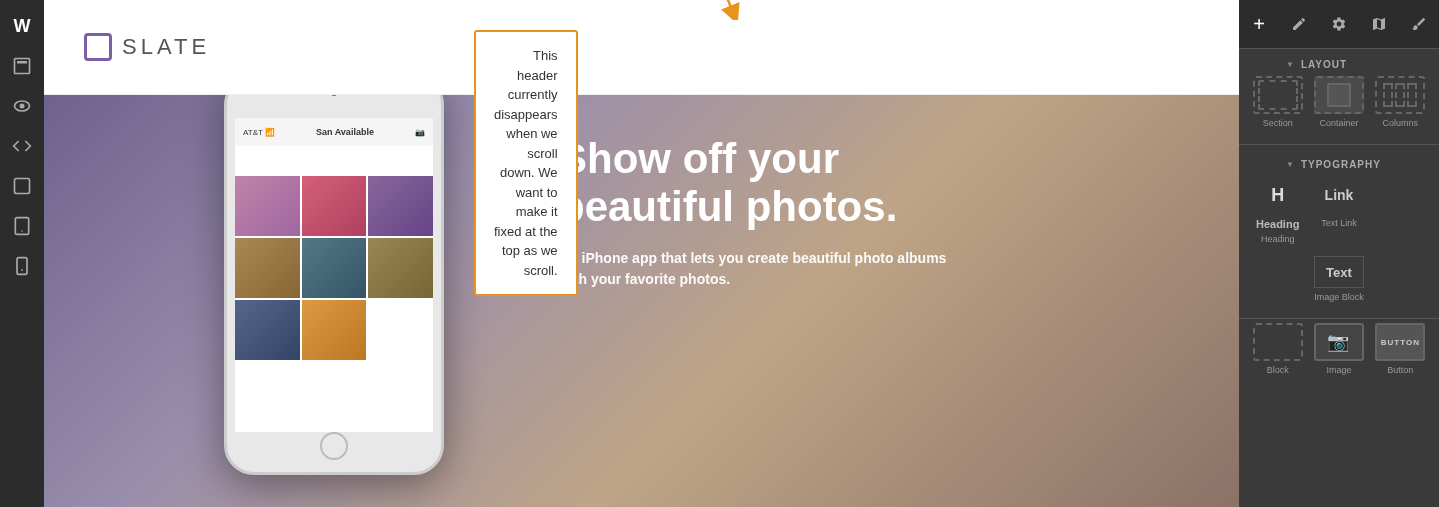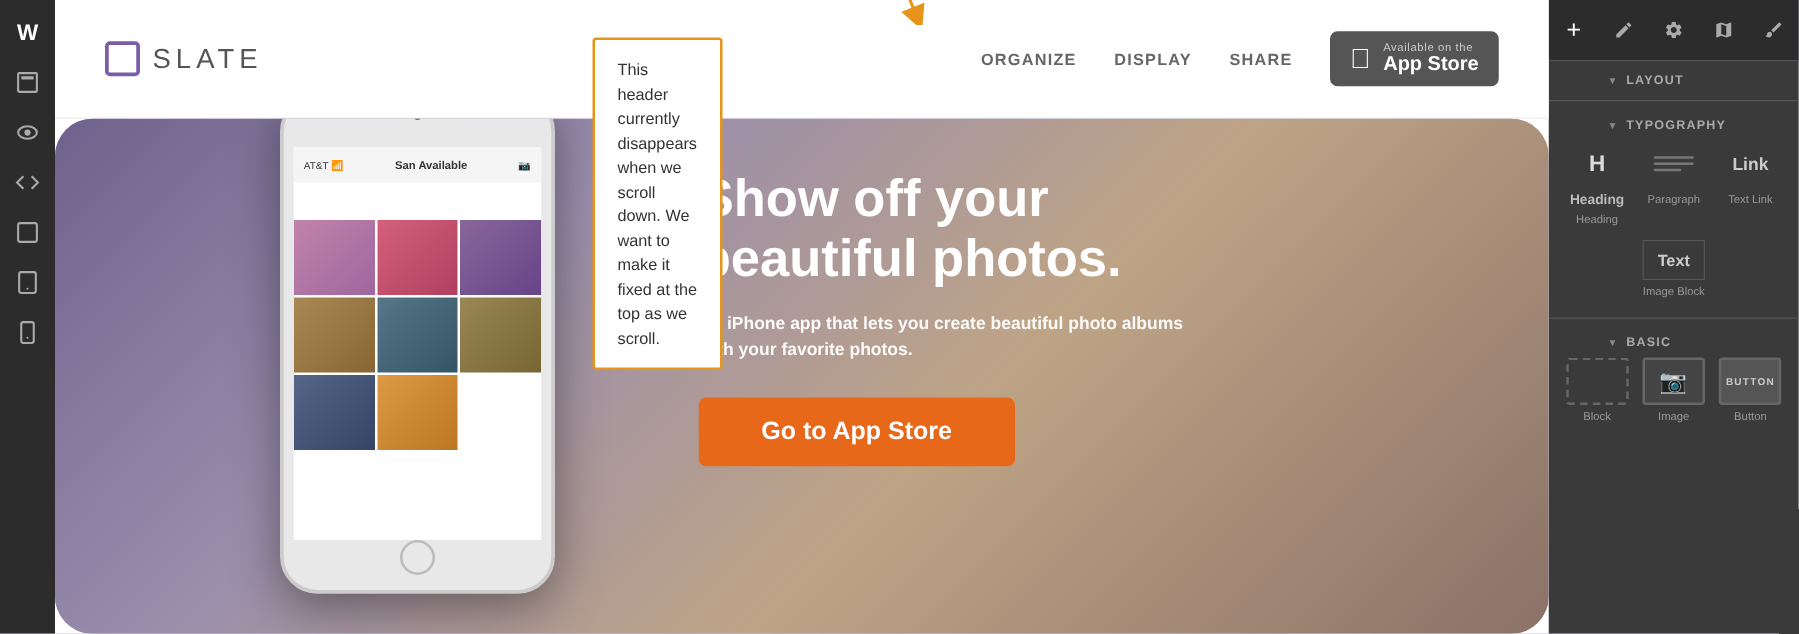--- a/index.html
+++ b/index.html
@@ -43,20 +43,21 @@
     .website-header {
       background: #fff;
       height: 95px;
       display: flex;
       align-items: center;
       padding: 0 40px;
       justify-content: space-between;
       border-bottom: 1px solid #eee;
       flex-shrink: 0;
       position: relative;
+      text-align: right;
     }
 
     .logo-area {
       display: flex;
       align-items: center;
       gap: 10px;
     }
     .logo-icon {
       width: 28px;
       height: 28px;
@@ -136,21 +137,20 @@
       top: 20px;
       left: -60px;
     }
 
     
     .hero-section {
       flex: 1;
       position: relative;
       overflow: hidden;
       background: #8b7fa8;
-      border-radius: 30px;
     }
     .hero-bg {
       position: absolute;
       inset: 0;
       background: linear-gradient(135deg, #6b5f8a 0%, #9b8fad 30%, #c4a882 60%, #8b7060 100%);
       opacity: 0.9;
     }
     .hero-phone {
       position: absolute;
       left: 180px;
@@ -520,32 +520,20 @@
 </div>
 
 <div class="main-content">
 
   <div class="website-header">
     <div class="logo-area">
       <div class="logo-icon"></div>
       <span class="logo-text">SLATE</span>
     </div>
 
-    <div class="header-nav">
-      <span class="nav-link">ORGANIZE</span>
-      <span class="nav-link">DISPLAY</span>
-      <span class="nav-link">SHARE</span>
-      <div class="app-store-btn">
-        <span class="apple-icon"></span>
-        <div class="btn-text">
-          <span class="available-on">Available on the</span>
-          <span class="store-name">App Store</span>
-        </div>
-      </div>
-    </div>
 
     <div class="tooltip-container" style="position:absolute;top:10px;left:490px;">
 
       <svg style="position:absolute;top:-45px;left:145px;width:70px;height:55px;" viewBox="0 0 70 55">
         <path d="M35,0 L55,50" stroke="#e8941a" stroke-width="2.5" fill="none" marker-end="url(#arrow)"></path>
         <defs>
           <marker id="arrow" markerWidth="8" markerHeight="8" refX="4" refY="4" orient="auto">
             <path d="M0,0 L8,4 L0,8 Z" fill="#e8941a"></path>
           </marker>
         </defs>
@@ -582,21 +570,20 @@
         <div class="phone-home"></div>
       </div>
     </div>
 
     <div class="hero-text">
       <div class="hero-heading">
         <span>Show off your</span><br>
         <span>beautiful photos.</span>
       </div>
       <div class="hero-subtext">An iPhone app that lets you create beautiful photo albums with your favorite photos.</div>
-      <button class="cta-button">Go to App Store</button>
     </div>
   </div>
 </div>
 
 <div class="right-panel">
 
   <div class="right-panel-header">
     <div class="panel-header-icon" style="color:#fff;font-size:20px;font-weight:300;">+</div>
     <div class="panel-header-icon">
       <svg width="16" height="16" viewBox="0 0 24 24" fill="#aaa">
@@ -617,62 +604,73 @@
       <svg width="16" height="16" viewBox="0 0 24 24" fill="#aaa">
           <path d="M7 14c-1.66 0-3 1.34-3 3 0 1.31-1.16 2-2 2 .92 1.22 2.49 2 4 2 2.21 0 4-1.79 4-4 0-1.66-1.34-3-3-3zm13.71-9.37l-1.34-1.34a1 1 0 0 0-1.41 0L9 12.25 11.75 15l8.96-8.96a1 1 0 0 0 0-1.41z"></path>
         </svg>
     </div>
   </div>
 
 
   <div class="panel-section-title">
     <span>LAYOUT</span>
   </div>
+  <div class="layout-grid">
+    <div class="layout-item">
+      <div class="layout-thumb">
+        <div class="section-icon"></div>
+      </div>
+      <span class="layout-label">Section</span>
+    </div>
+    <div class="layout-item">
+      <div class="layout-thumb" style="background:#4a4a4a;">
+        <div class="container-icon"></div>
+      </div>
+      <span class="layout-label">Container</span>
+    </div>
+    <div class="layout-item">
+      <div class="layout-thumb">
+        <div class="columns-icon">
+          <span></span>
+          <span></span>
+          <span></span>
+        </div>
+      </div>
+      <span class="layout-label">Columns</span>
+    </div>
+  </div>
 
   <div class="divider"></div>
 
   <div class="panel-section-title">
     <span>TYPOGRAPHY</span>
   </div>
   <div class="typo-grid">
     <div class="typo-item">
       <div class="typo-thumb" style="font-size:18px;font-weight:900;color:#ddd;">H</div>
       <div style="font-size:11px;font-weight:700;color:#bbb;">Heading</div>
       <span class="typo-label">Heading</span>
     </div>
     <div class="typo-item">
       <div class="typo-thumb">
-        <div class="para-lines">
-          <span></span>
-          <span></span>
-          <span></span>
-        </div>
-      </div>
-      <span class="typo-label">Paragraph</span>
-    </div>
-    <div class="typo-item">
-      <div class="typo-thumb">
         <span class="link-text">Link</span>
       </div>
       <span class="typo-label">Text Link</span>
     </div>
   </div>
 
   <div class="text-block-row">
     <div class="text-block-thumb">
       <span>Text</span>
     </div>
     <span class="typo-label">Image Block</span>
   </div>
 
   <div class="divider"></div>
 
-  <div class="panel-section-title">
-    <span>BASIC</span>
-  </div>
   <div class="basic-grid">
     <div class="basic-item">
       <div class="basic-thumb"></div>
       <span class="basic-label">Block</span>
     </div>
     <div class="basic-item">
       <div class="basic-thumb" style="border-style:solid;background:#444;">
         <span class="image-icon-inner">📷</span>
       </div>
       <span class="basic-label">Image</span>

